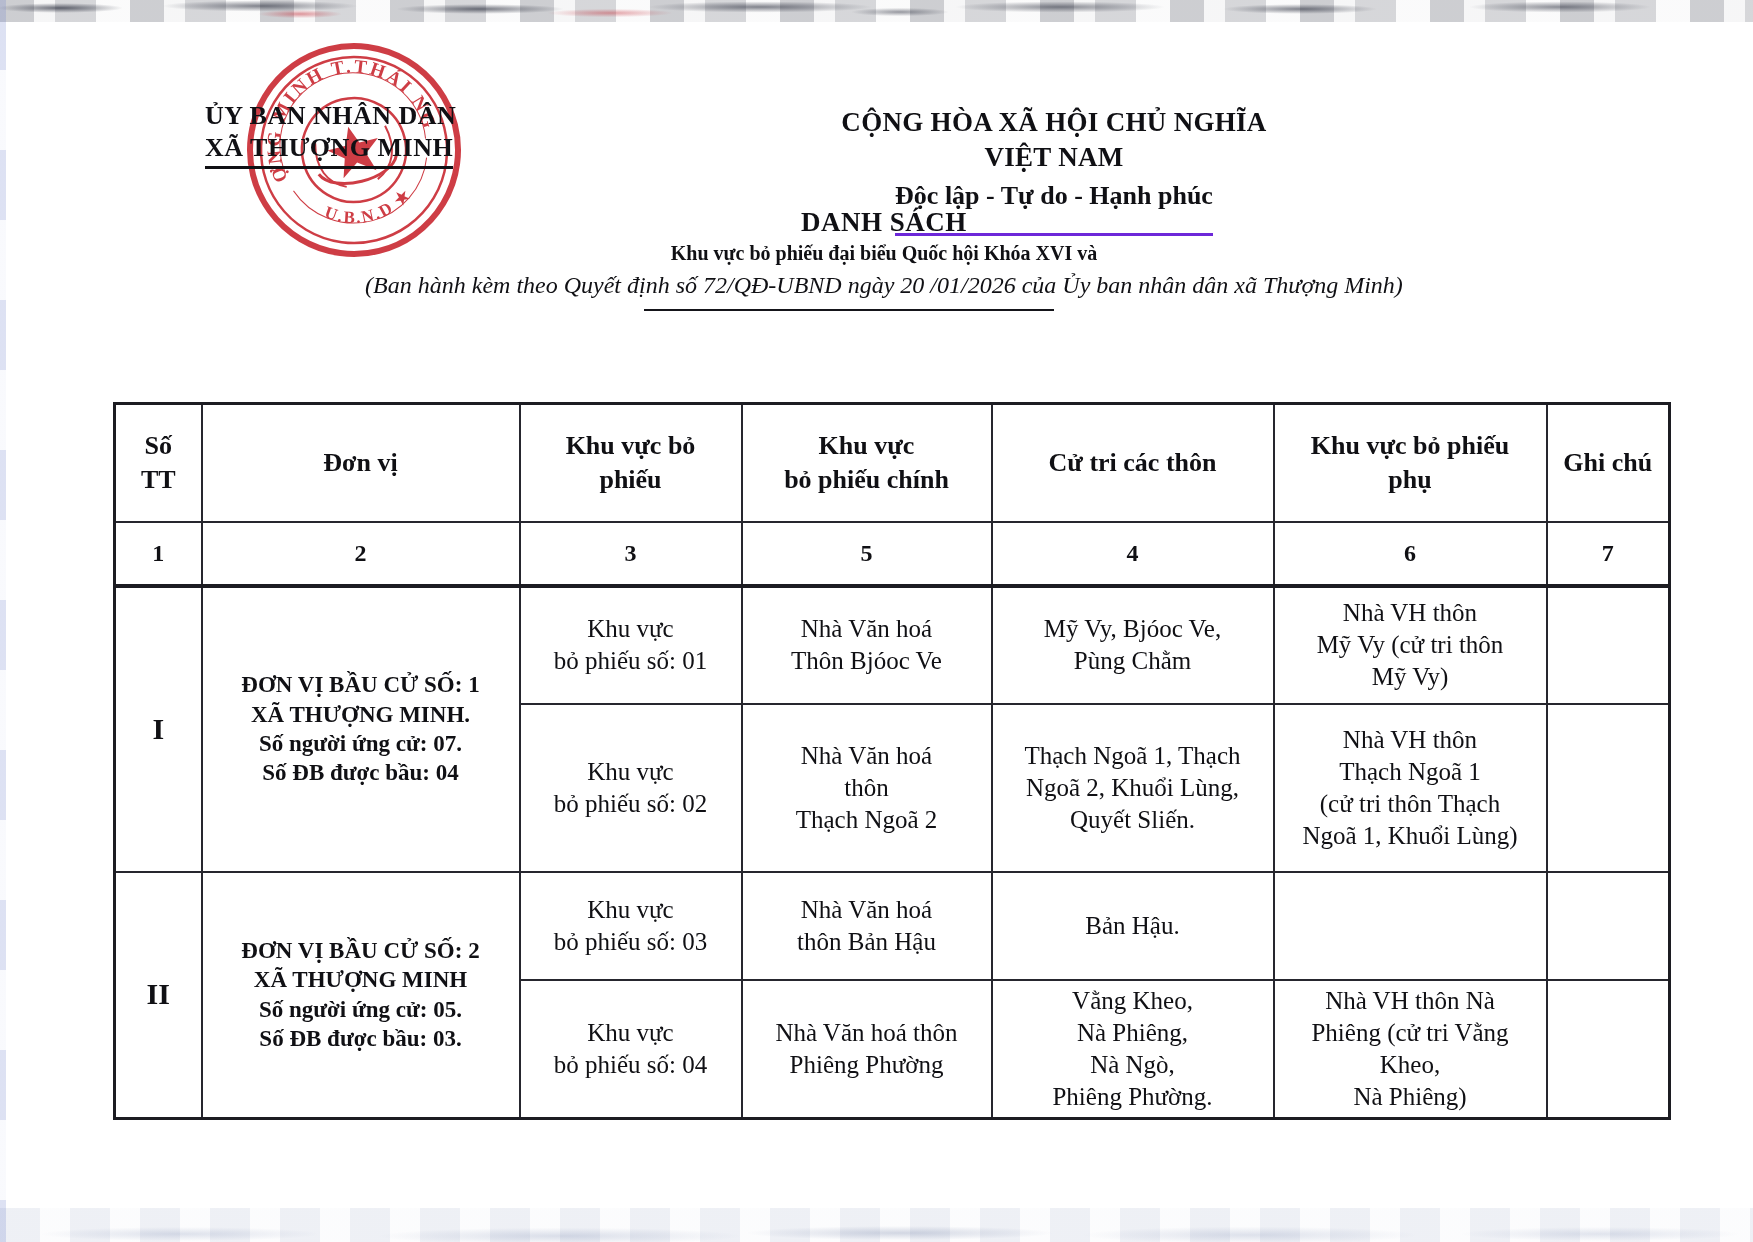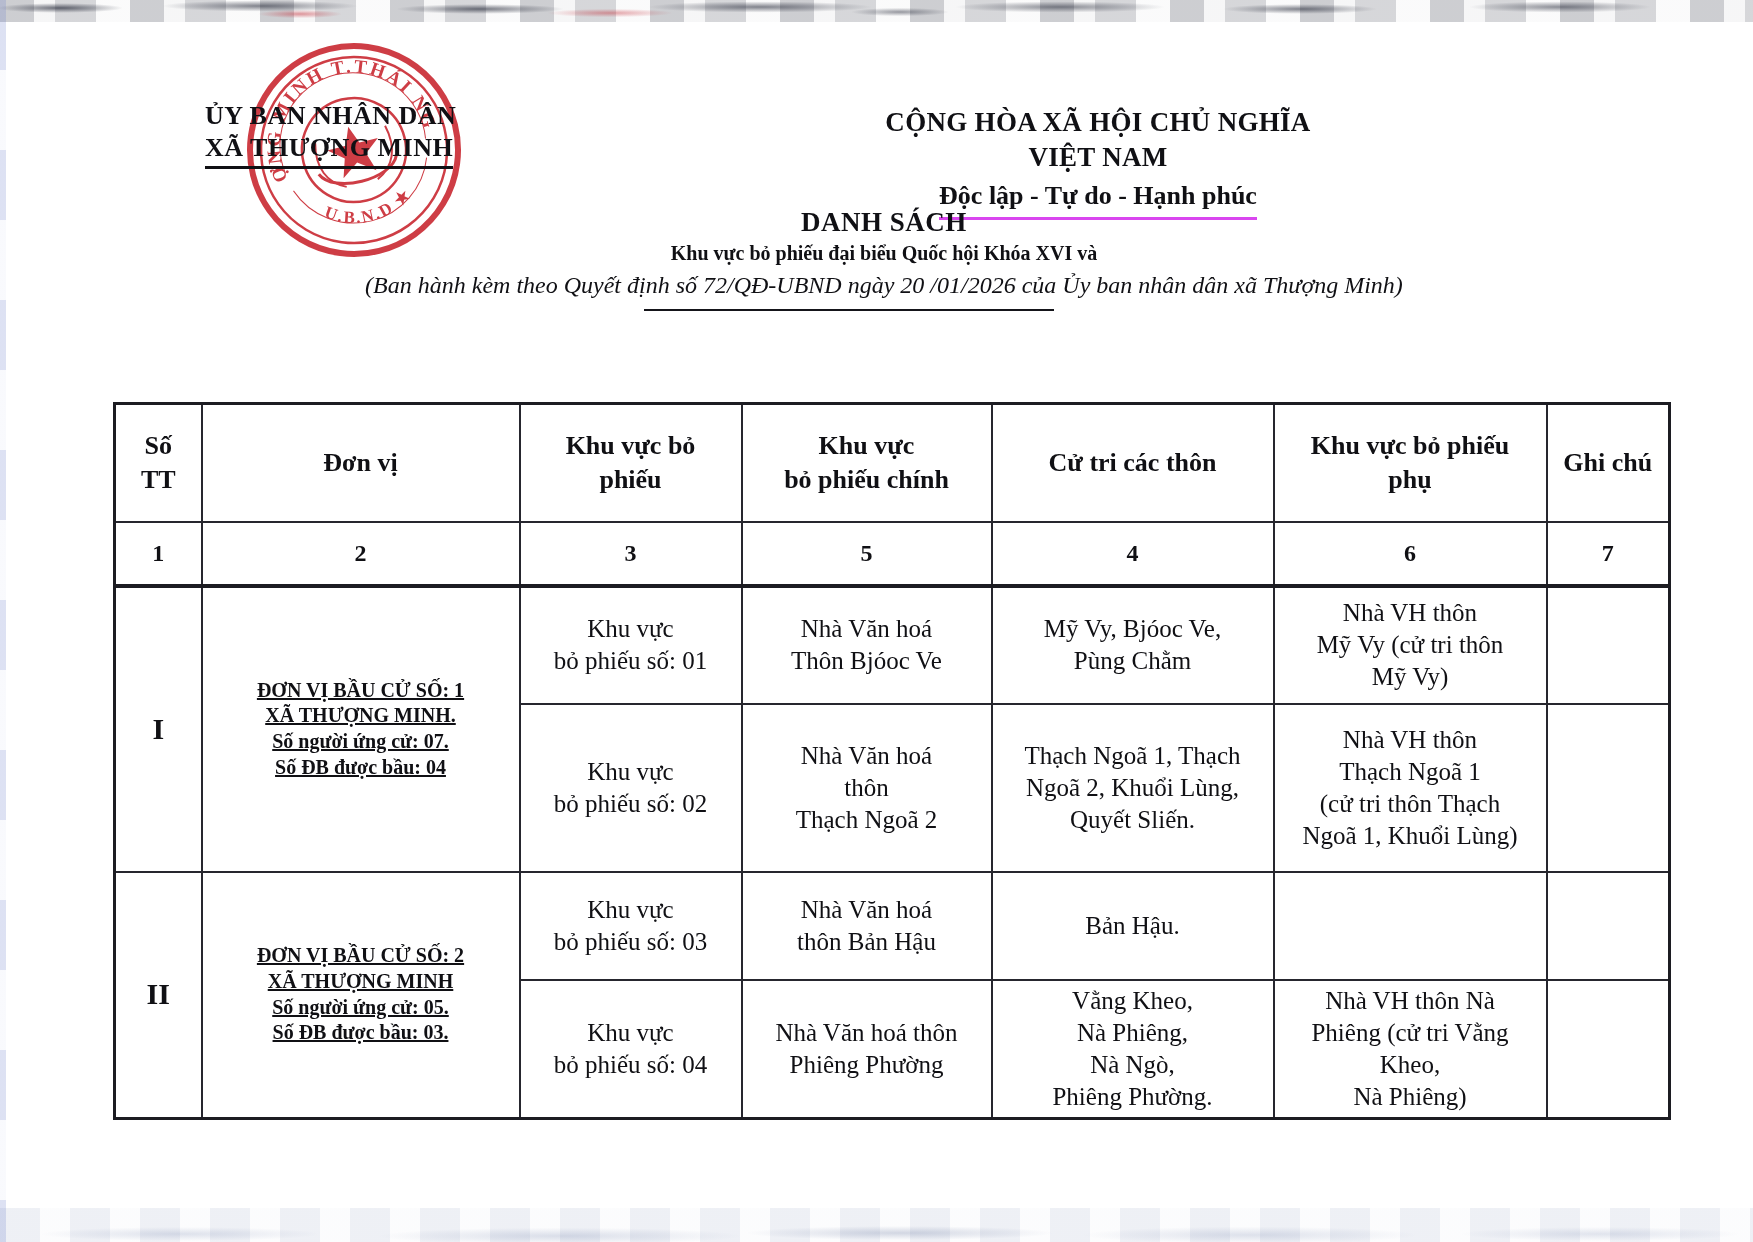--- a/index.html
+++ b/index.html
@@ -43,27 +43,27 @@
   }
   
   .hdr-left{
     position:absolute;left:205px;top:100px;width:280px;
     text-align:left;z-index:3;
     font-weight:bold;font-size:26px;line-height:1.22;
     letter-spacing:.5px;
   }
   .hdr-left .u{border-bottom:3px solid #101014;padding-bottom:3px;display:inline-block;}
   .hdr-right{
-    position:absolute;left:868px;top:105px;width:460px;
+    position:absolute;left:824px;top:105px;width:460px;
     text-align:center;z-index:3;
     font-weight:bold;line-height:1.3;
   }
   .hdr-right .l1{font-size:27px;letter-spacing:.3px;}
   .hdr-right .l2{font-size:26px;margin-top:4px;}
-  .hdr-right .u{border-bottom:3px solid #d946ef;padding-bottom:4px;display:inline-block;}
+  .hdr-right .u{border-bottom:3px solid #6d28d9;padding-bottom:20px;display:inline-block;}
   
   .seal{position:absolute;left:234px;top:30px;z-index:1;opacity:.88;}
   
   .title-block{
     position:absolute;left:164px;top:205px;width:1440px;
     text-align:center;z-index:3;line-height:1.3;
   }
   .title-block .t1{font-size:27px;font-weight:bold;letter-spacing:.5px;}
   .title-block .t2,.title-block .t3{font-size:20px;font-weight:bold;}
   .title-block .sub{font-size:24px;font-style:italic;margin-top:4px;}
@@ -78,21 +78,21 @@
   table.main td,table.main th{
     border:2px solid #26262e;
     vertical-align:middle;text-align:center;
     padding:4px 8px;
     overflow:hidden;
   }
   table.main th{font-weight:bold;font-size:26px;}
   tr.numrow td{font-weight:bold;font-size:24px;border-bottom:4px solid #1c1c22;}
   .preline{white-space:pre-line;}
   td.left,th.left{text-align:left;padding-left:12px;}
-  td.unit{font-weight:bold;font-size:20px;text-decoration:underline;}
+  td.unit{font-weight:bold;font-size:23px;}
   td.gidx{font-weight:bold;font-size:30px;}
 </style>
 </head>
 <body>
 
 <div class="page">
 
   <div class="noise-top"></div>
   <div class="noise-bottom"></div>
   <div class="noise-left"></div>

